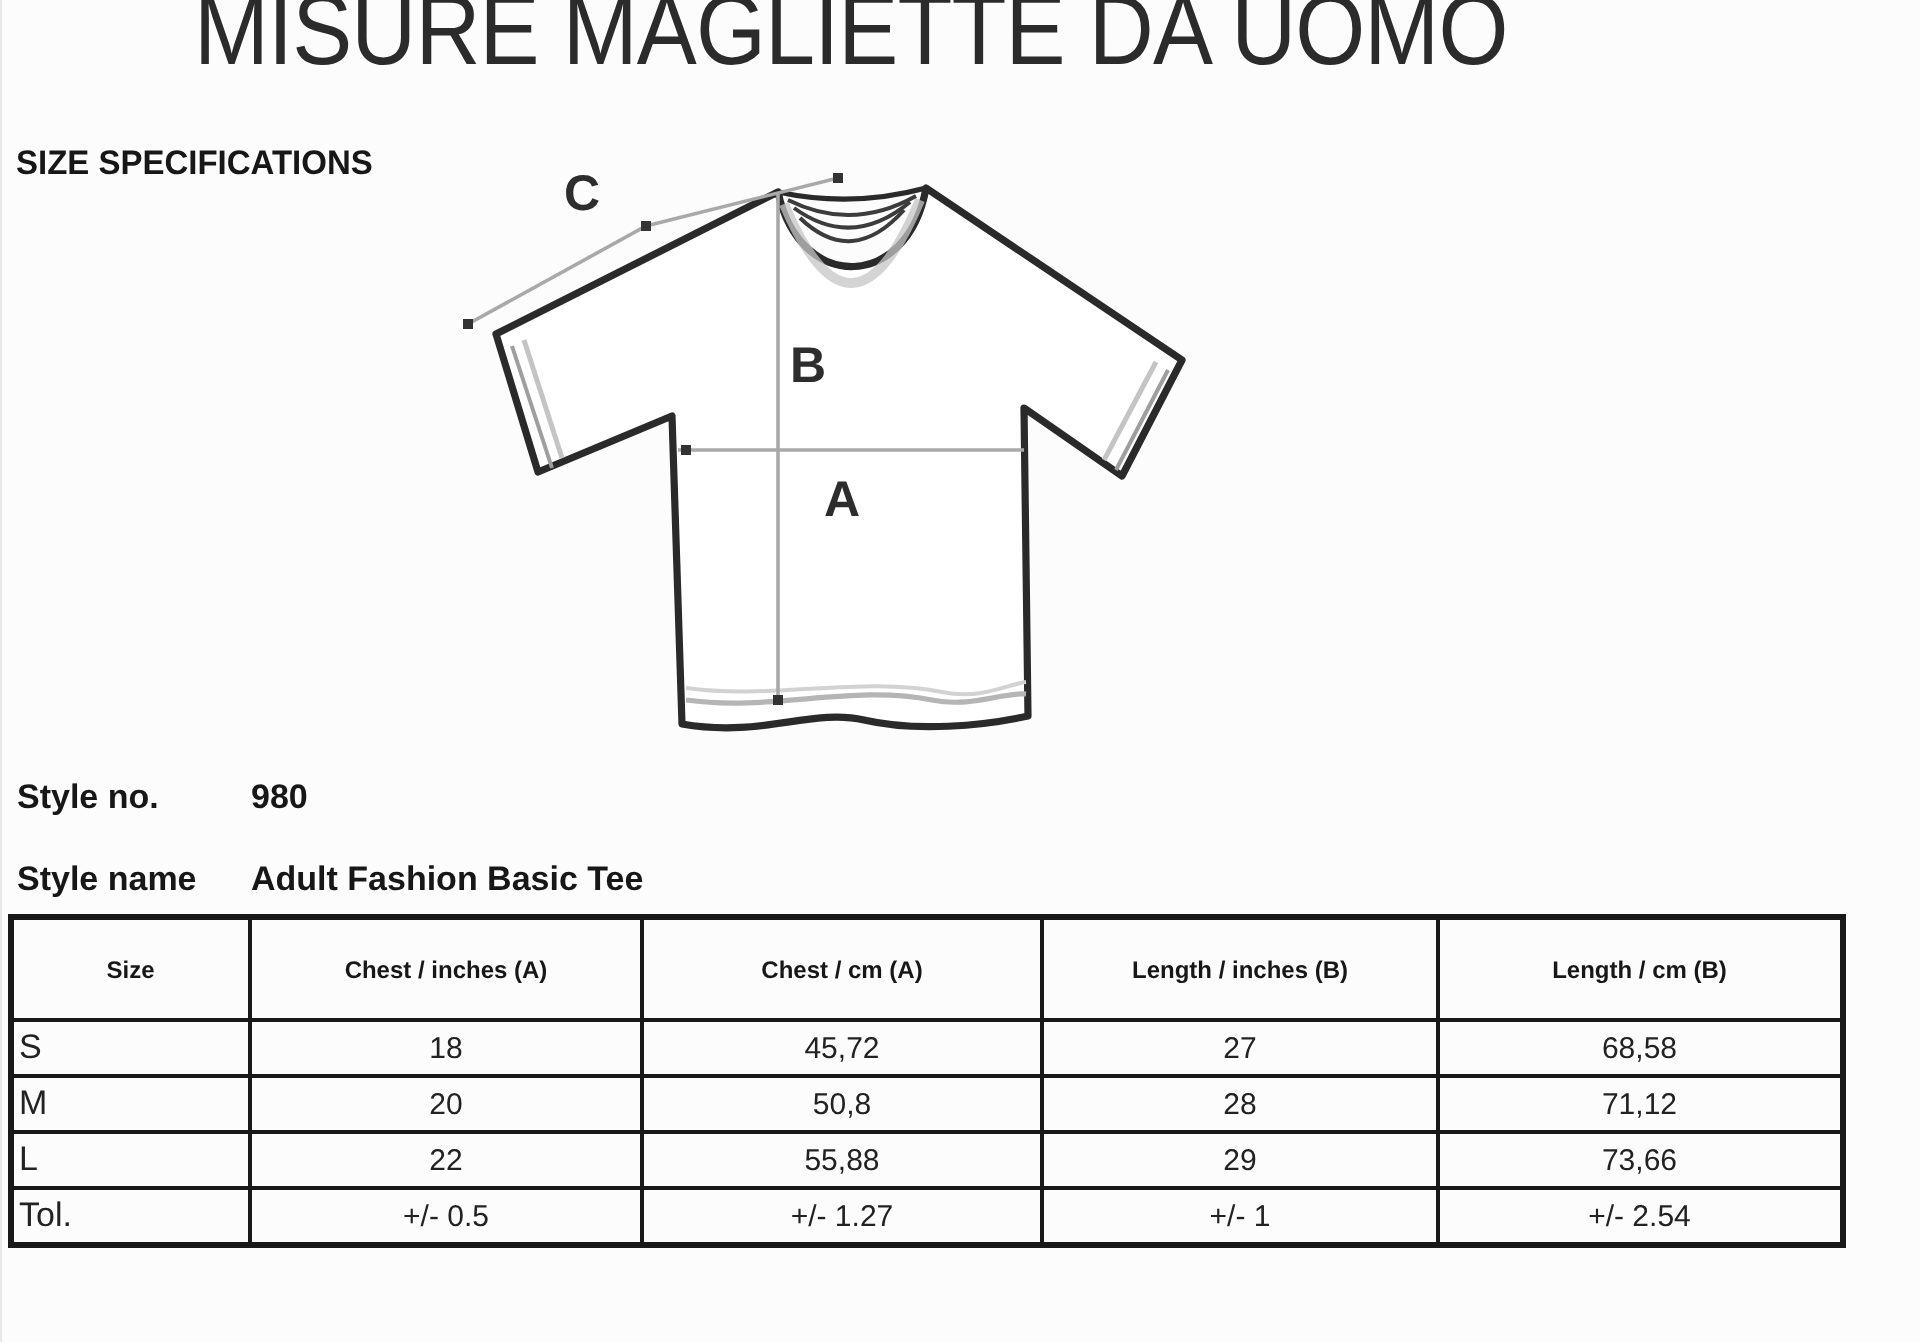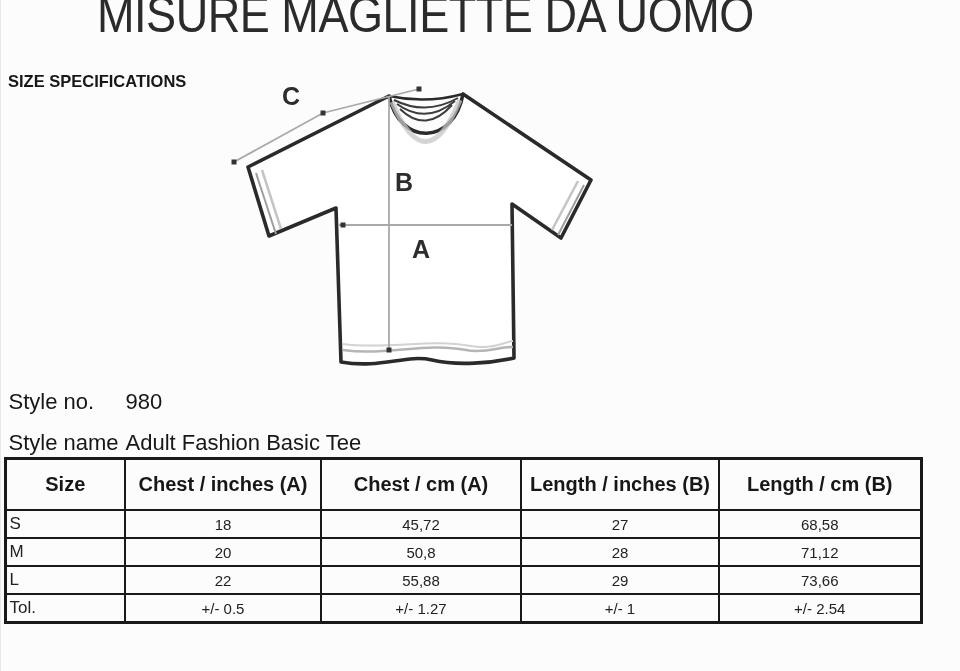--- a/index.html
+++ b/index.html
@@ -13,34 +13,34 @@
     font-size:50px;line-height:1;font-weight:normal;white-space:nowrap;
     color:#2b2b2b;letter-spacing:-0.5px;
     transform:scaleX(0.9);transform-origin:left top;
   }
   .subtitle{
     position:absolute;left:7px;top:72px;
     font-size:17px;font-weight:bold;white-space:nowrap;
     transform:scaleX(0.97);transform-origin:left top;color:#171717;
   }
   .shirt-svg{position:absolute;left:185px;top:70px;}
-  .style-row{position:absolute;left:8px;font-size:22px;font-weight:normal;color:#171717;white-space:nowrap;}
+  .style-row{position:absolute;left:8px;font-size:17px;font-weight:bold;color:#171717;white-space:nowrap;}
   .style-row .style-value{position:absolute;left:117px;top:0;text-align:right;}
   .style-row-1{top:389px;}
   .style-row-2{top:430px;}
   .spec-table{
     position:absolute;left:3px;top:457px;width:916px;
     border-collapse:collapse;table-layout:fixed;
     border:3px solid #191919;
   }
   .spec-table th,.spec-table td{
     border:2px solid #191919;overflow:hidden;white-space:nowrap;
   }
   .spec-table th{
-    height:47px;font-size:20px;font-weight:bold;text-align:center;color:#171717;
+    height:47px;font-size:12px;font-weight:bold;text-align:center;color:#171717;
   }
   .spec-table td{
     height:24px;font-size:15px;font-weight:normal;text-align:center;color:#222;
   }
   .spec-table td.rowlabel{text-align:left;padding-left:3px;font-size:17px;}
   .diag-label{font-family:"Liberation Sans",sans-serif;font-weight:bold;font-size:25px;fill:#2d2d2d;}
 </style>
 </head>
 <body>
 

